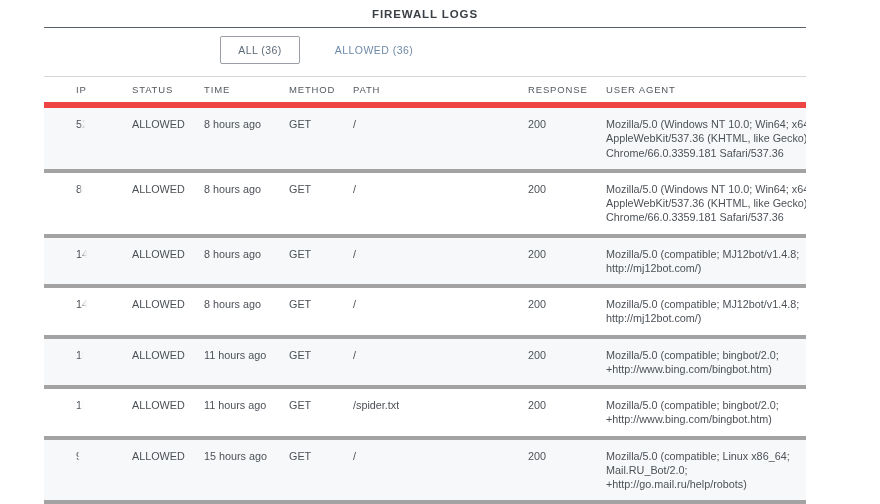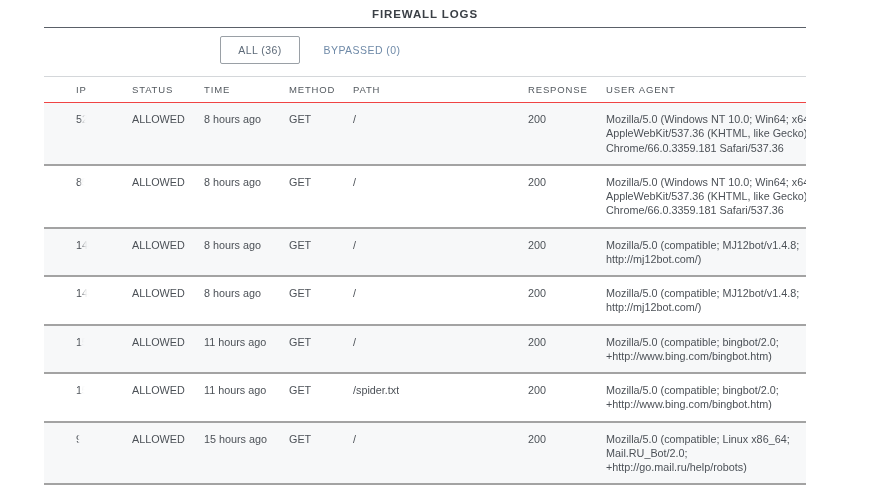--- a/index.html
+++ b/index.html
@@ -65,21 +65,21 @@
     letter-spacing: 0.45px;
     color: #6f8aa8;
     padding: 7px 0;
     text-align: center;
     cursor: pointer;
     white-space: nowrap;
     background: transparent;
     border: 1px solid transparent;
     box-sizing: border-box;
   }
-  .tab.tab-all       { width: 80px; margin-right: 17px; }
+  .tab.tab-all       { width: 80px; margin-right: 30px; }
   .tab.tab-allowed   { width: 88px; margin-right: 28px; }
   .tab.tab-blocked   { width: 78px; margin-right: 28px; }
   .tab.tab-bypassed  { width: 90px; }
   .tab.active {
     border: 1px solid #9aa0a6;
     border-radius: 2px;
     color: #5d6a78;
     background: #ffffff;
   }
 
@@ -107,32 +107,32 @@
     table-layout: fixed;
     font-size: 11px;
   }
   table.logs thead th {
     text-align: left;
     font-size: 9.5px;
     font-weight: normal;
     letter-spacing: 0.85px;
     color: #52585e;
     padding: 7px 0 7px 0;
-    border-bottom: 1px solid #ef4444;
+    border-bottom: 6px solid #ef4444;
     vertical-align: middle;
     text-transform: uppercase;
     white-space: nowrap;
   }
   table.logs tbody td {
     padding: 9px 6px 9px 0;
     vertical-align: top;
     color: #4c5157;
     font-size: 10.8px;
     line-height: 1.32;
-    border-bottom: 2px solid #a3a3a3;
+    border-bottom: 4px solid #a3a3a3;
   }
   table.logs tbody tr:nth-child(odd) {
     background: #f7f8f9;
   }
   table.logs tbody tr:nth-child(even) {
     background: #ffffff;
   }
 
   
   col.c-ip       { width: 88px; }
@@ -175,21 +175,21 @@
 <div class="page">
 
   <div class="title-bar">
     <div class="page-title">FIREWALL LOGS</div>
   </div>
 
   <div class="rule-top"></div>
 
   <div class="tabs">
     <div class="tab tab-all active">ALL (36)</div>
-    <div class="tab tab-bypassed">BYPASSED (0)</div>
+    <div class="tab tab-allowed">ALLOWED (36)</div>
   </div>
 
   <div class="rule-under-tabs"></div>
 
   <div class="table-wrap">
     <table class="logs">
       <colgroup>
         <col class="c-ip">
           <col class="c-status">
           <col class="c-time">

